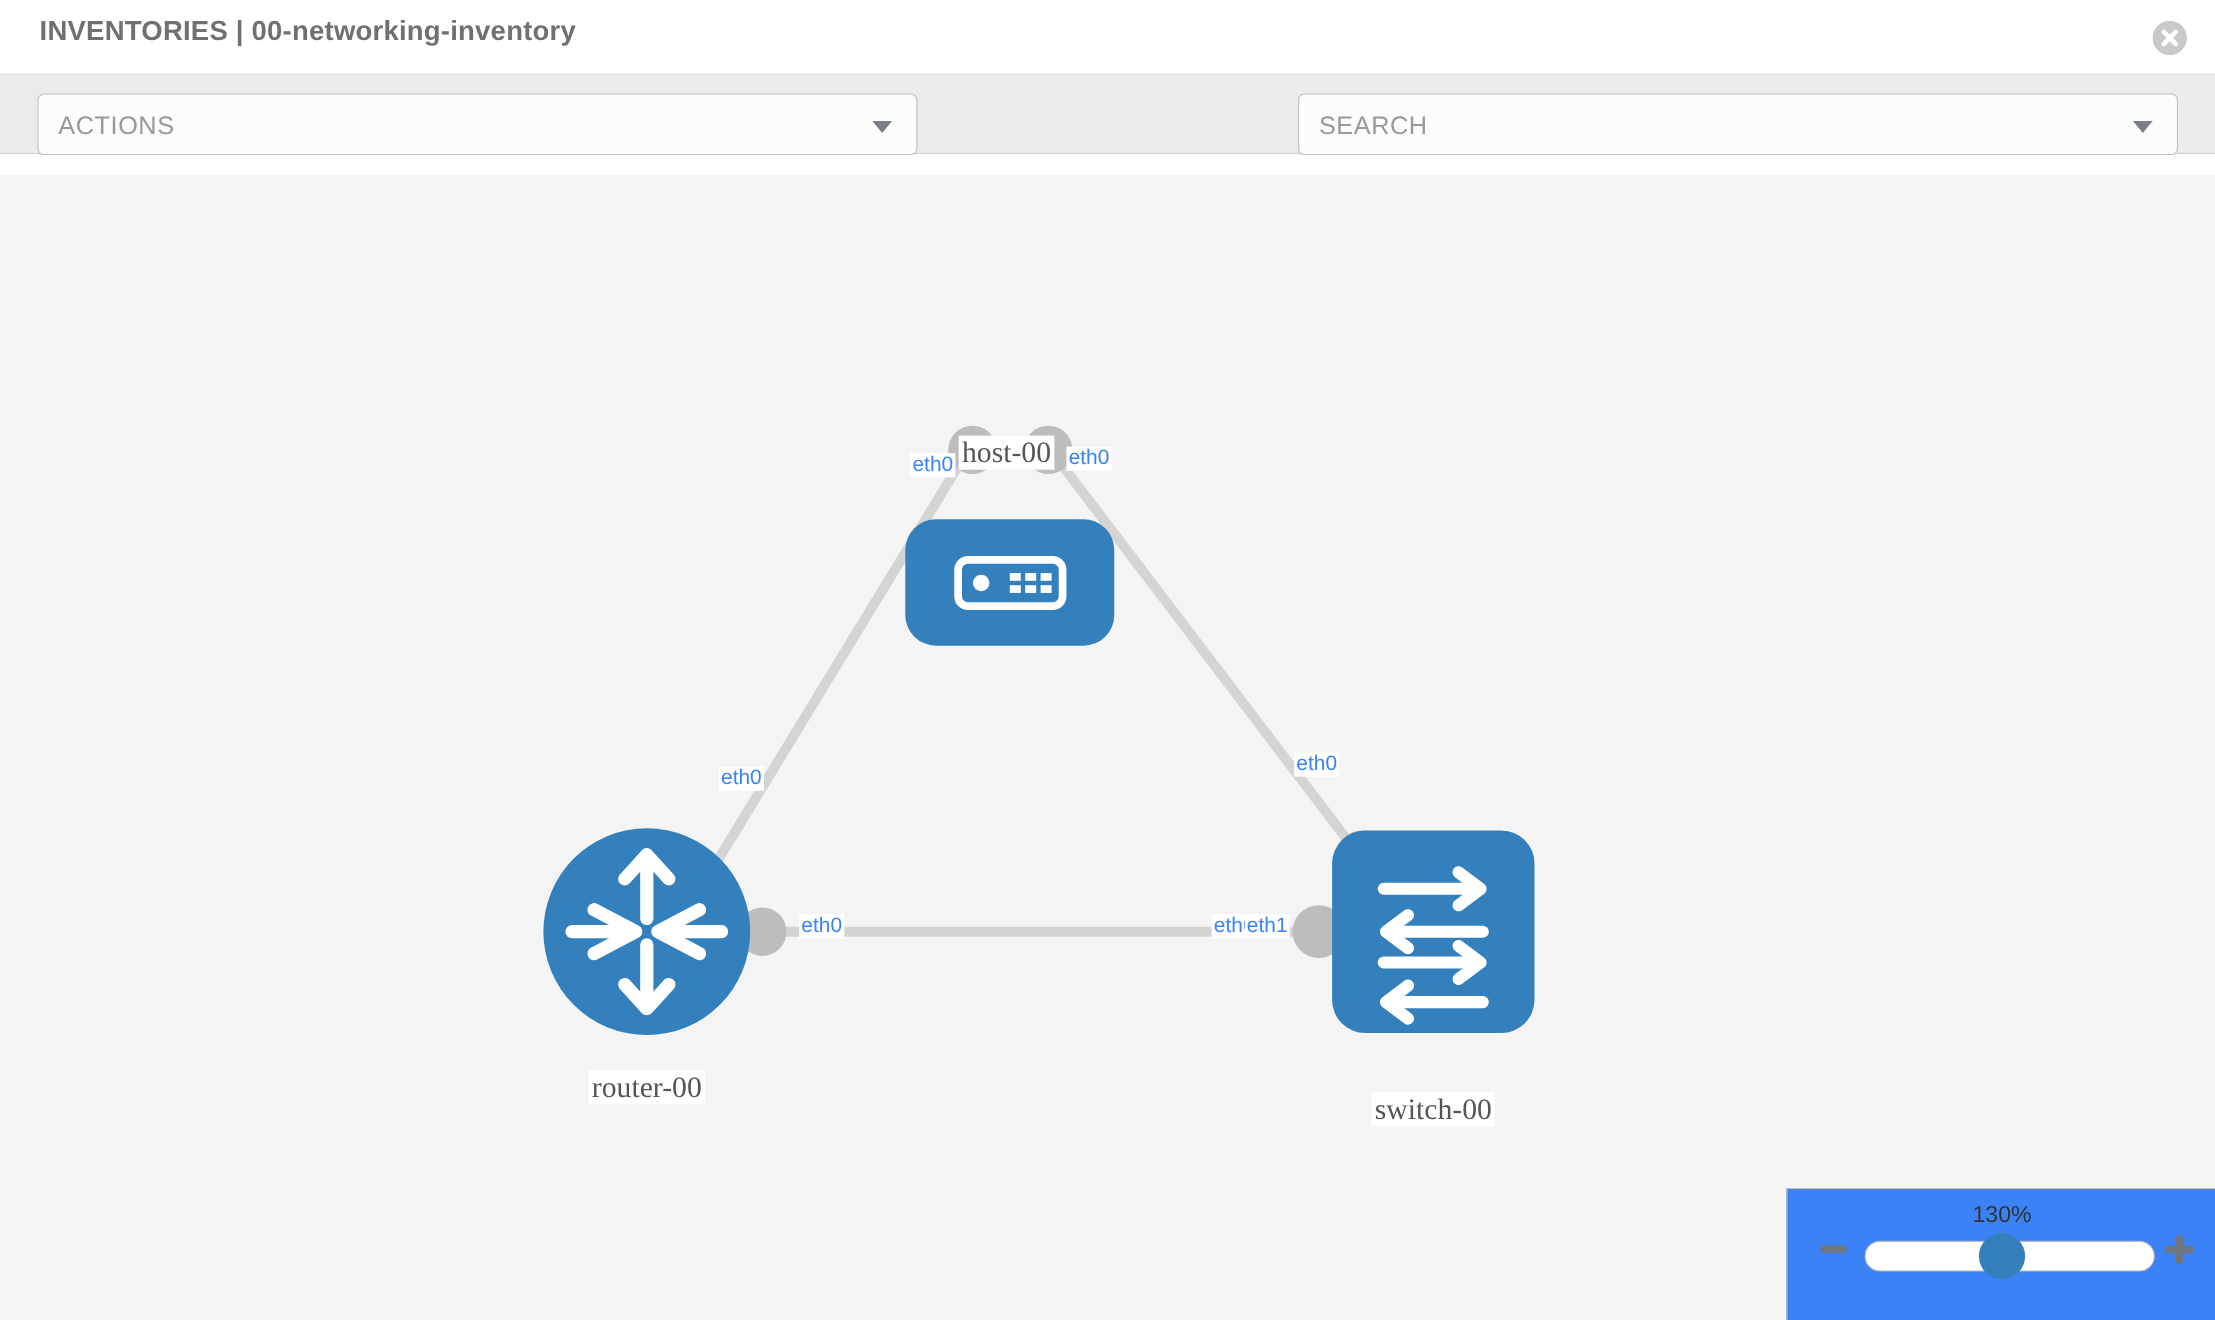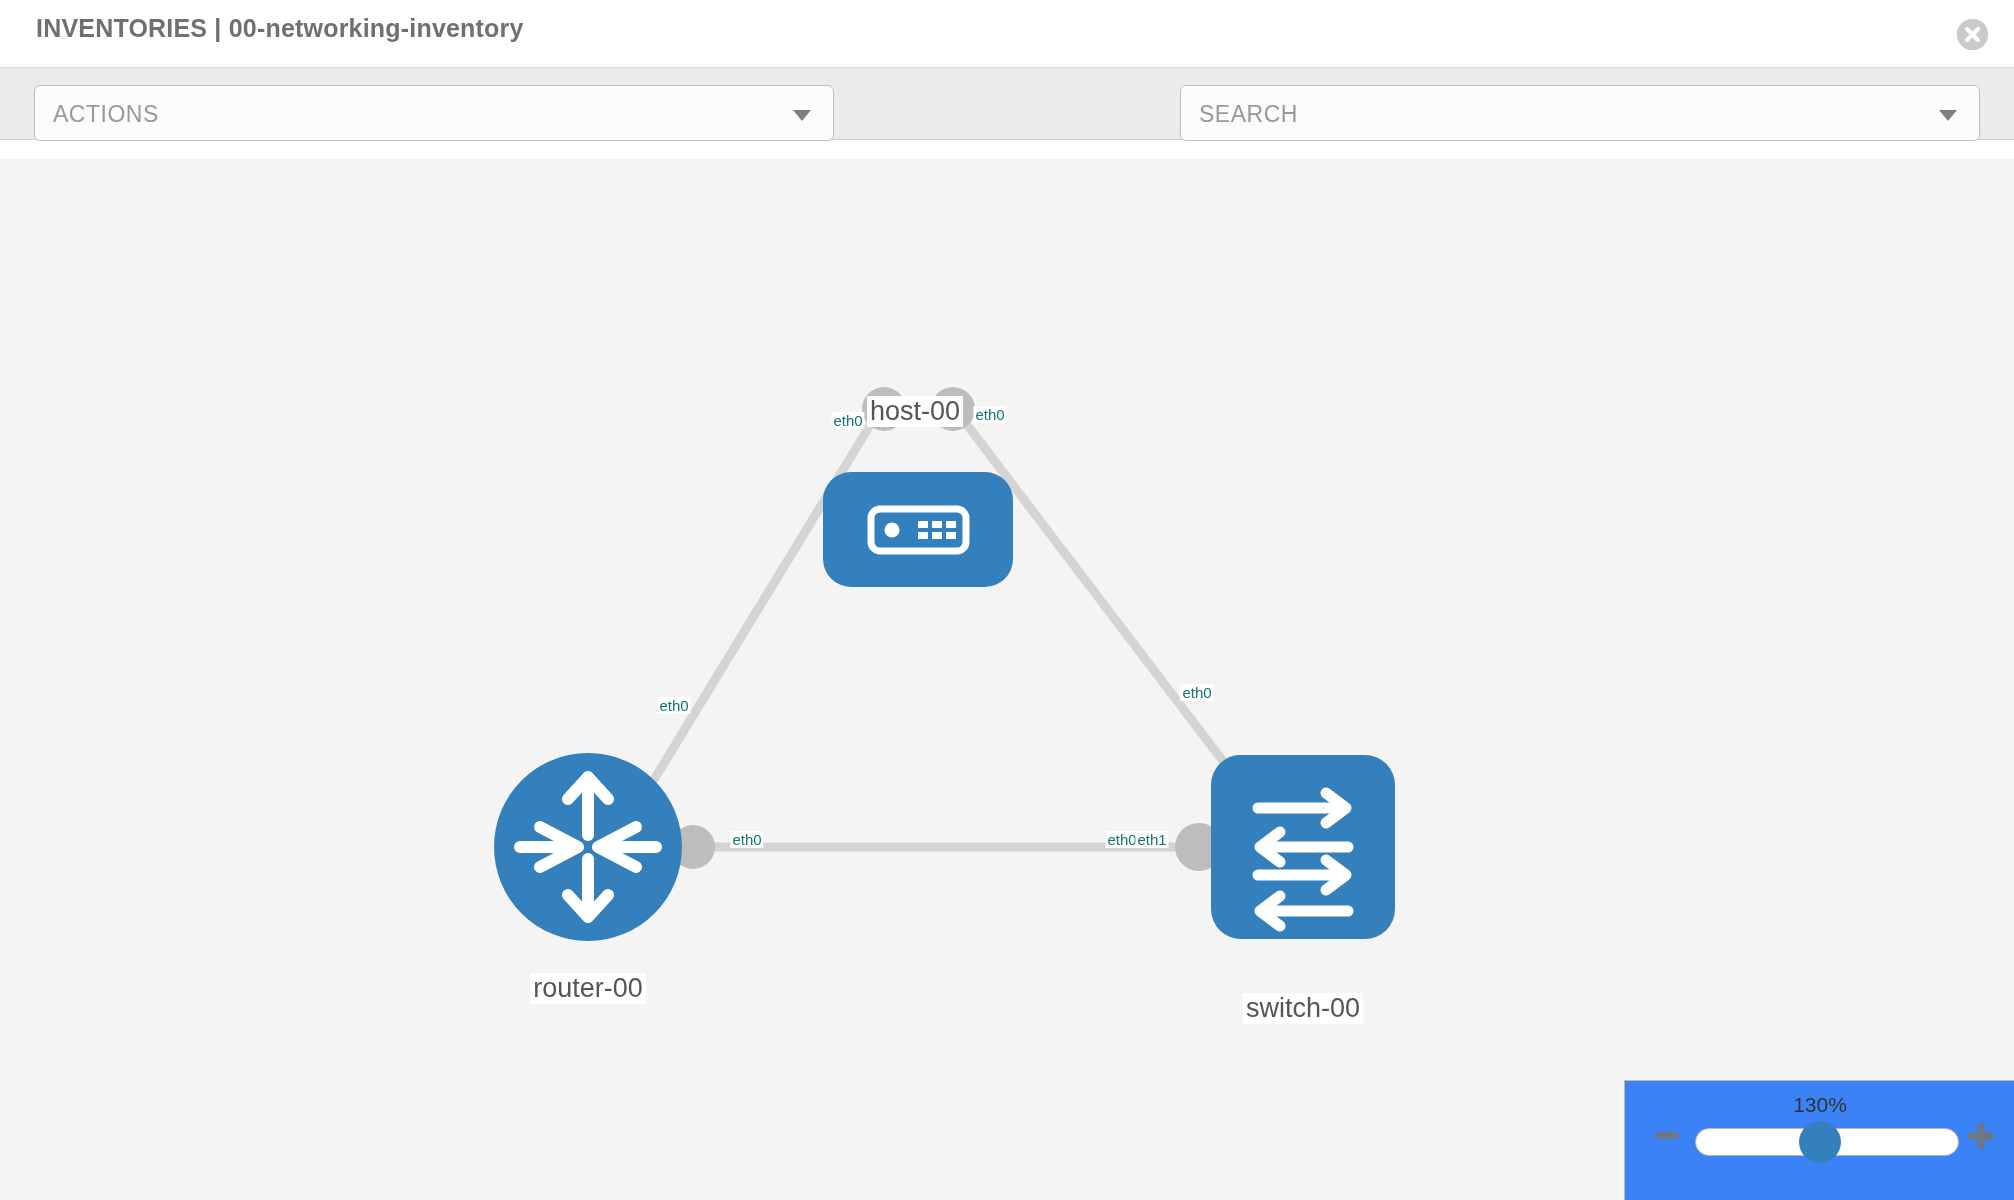--- a/index.html
+++ b/index.html
@@ -117,25 +117,26 @@
   }
 
   .node-label {
     position: absolute;
     font-size: 27px;
     color: #555555;
     background: #ffffff;
     padding: 0 3px;
     white-space: nowrap;
     transform: translateX(-50%);
+    font-family: Liberation Serif, serif;
   }
   .iface-label {
     position: absolute;
-    font-size: 15px;
-    color: #0f766e;
+    font-size: 19px;
+    color: #3b82f6;
     background: #ffffff;
     padding: 0 2px;
     white-space: nowrap;
     transform: translateX(-50%);
   }
 
   
   .zoom-panel {
     position: absolute;
     right: 0; bottom: 0;

